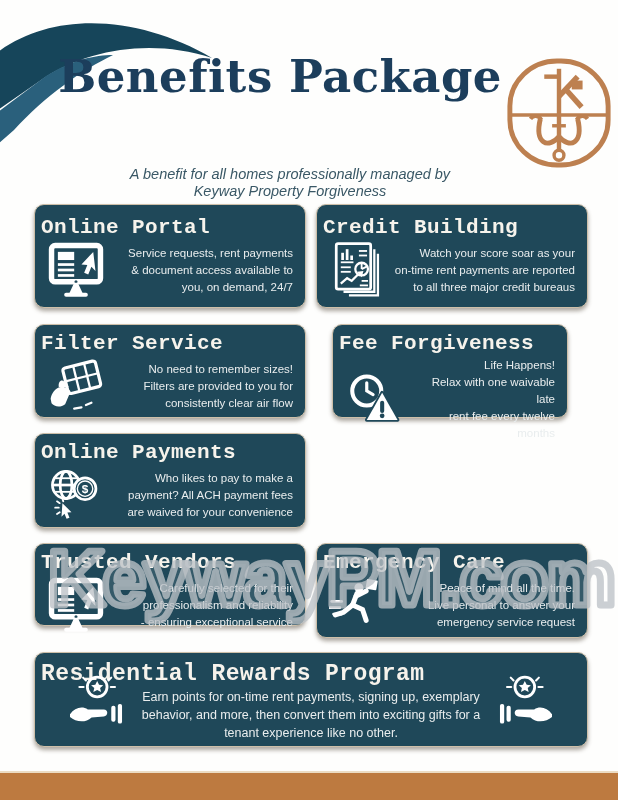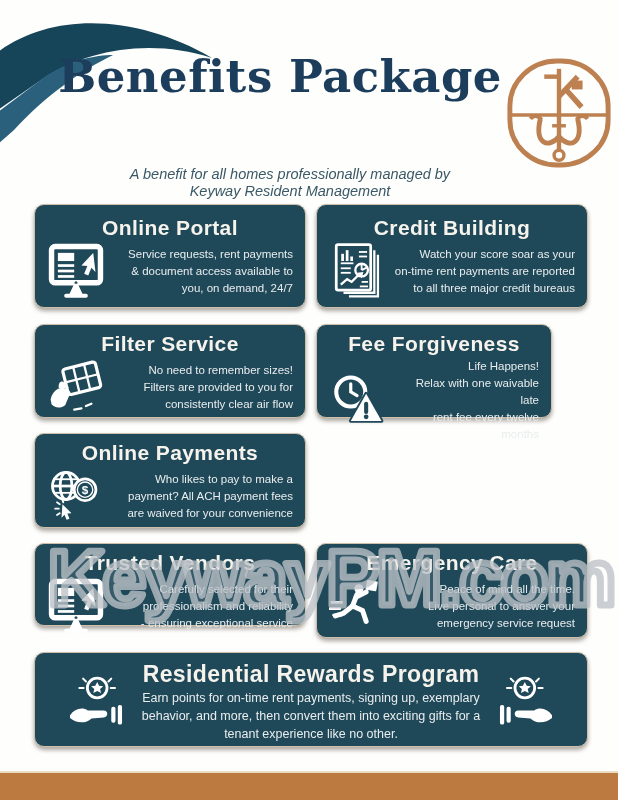--- a/index.html
+++ b/index.html
@@ -18,28 +18,28 @@
   .subtitle{position:absolute;left:70px;width:440px;top:166px;text-align:center;
             font-style:italic;font-size:14.5px;line-height:17px;color:#3a5866;z-index:1;}
   .logo{position:absolute;left:503px;top:57px;width:112px;height:112px;z-index:1;}
 
   
   .card{position:absolute;background:#1f4859;border:1px solid #cdbfa9;border-radius:10px;
         box-shadow:0 3px 4px rgba(70,60,45,0.45);color:#e9edee;z-index:1;box-sizing:border-box;}
   .c1{left:34px;top:204px;width:272px;height:104px;}
   .c2{left:316px;top:204px;width:272px;height:104px;}
   .c3{left:34px;top:324px;width:272px;height:94px;}
-  .c4{left:316px;top:324px;width:236px;height:94px;}
+  .c4{left:332px;top:324px;width:236px;height:94px;}
   .c5{left:34px;top:433px;width:272px;height:95px;}
   .c6{left:316px;top:433px;width:272px;height:95px;}
   .c7{left:34px;top:543px;width:272px;height:83px;}
   .c8{left:316px;top:543px;width:272px;height:95px;}
   .c9{left:34px;top:652px;width:554px;height:95px;}
 
-  .card-title{margin:7px 6px 1px;text-align:center;font-family:Liberation Sans, sans-serif;
+  .card-title{margin:7px 6px 1px;text-align:left;font-family:Liberation Mono, monospace;
               font-weight:bold;font-size:21px;color:#f6f3ec;letter-spacing:0.4px;white-space:nowrap;}
   .c1 .card-title{margin-top:11px;}
   .c2 .card-title{margin-top:11px;}
   .c6 .card-title{font-size:18.5px;padding-top:2px;}
   .card-content{display:flex;align-items:center;padding:1px 12px 6px 12px;gap:7px;}
   .card-icon{width:58px;height:58px;flex:0 0 auto;}
   .card-body{flex:1;text-align:right;font-size:11.5px;line-height:17px;
              white-space:pre-line;color:#e9edee;}
 
   
@@ -67,21 +67,21 @@
     <path d="M-2,52 C55,10 140,16 212,58 C150,38 88,50 44,78 L-2,110 Z" fill="#16455a"></path>
     <path d="M-2,112 L46,76 C72,60 95,55 113,55 C82,70 45,96 14,130 L-2,144 Z" fill="#2a607c"></path>
   </svg>
 
   <div class="title-block">
     <div class="big">Benefits Package</div>
   </div>
 
   <div class="subtitle">
     <div>A benefit for all homes professionally managed by</div>
-    <div>Keyway Resident Management</div>
+    <div>Keyway Property Forgiveness</div>
   </div>
 
   <svg class="logo" viewBox="0 0 110 114">
     <g fill="none" stroke="#bd8050">
       <rect x="5" y="4" width="100" height="106" rx="48" ry="46" stroke-width="5"></rect>
       <line x1="5" y1="59" x2="105" y2="59" stroke-width="3.5"></line>
       <line x1="55" y1="12" x2="55" y2="96" stroke-width="4.5"></line>
       <line x1="40" y1="20" x2="55" y2="20" stroke-width="4.5"></line>
       <path d="M55 40 L74 20" stroke-width="5.5"></path>
       <path d="M62 33 L78 51" stroke-width="5.5"></path>

